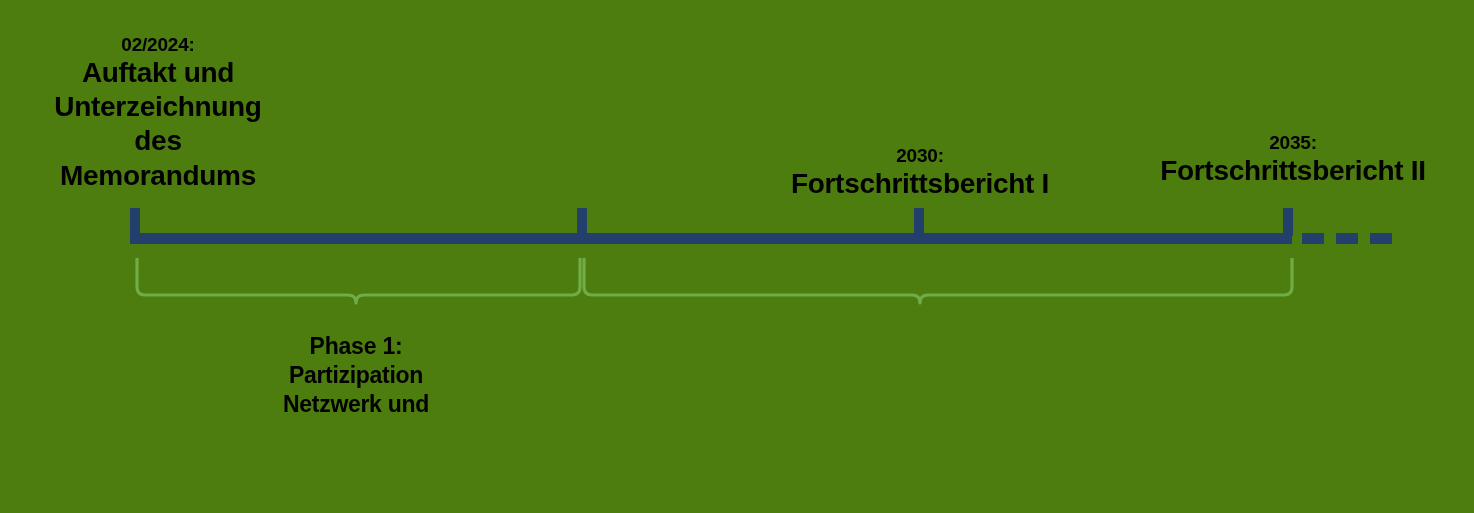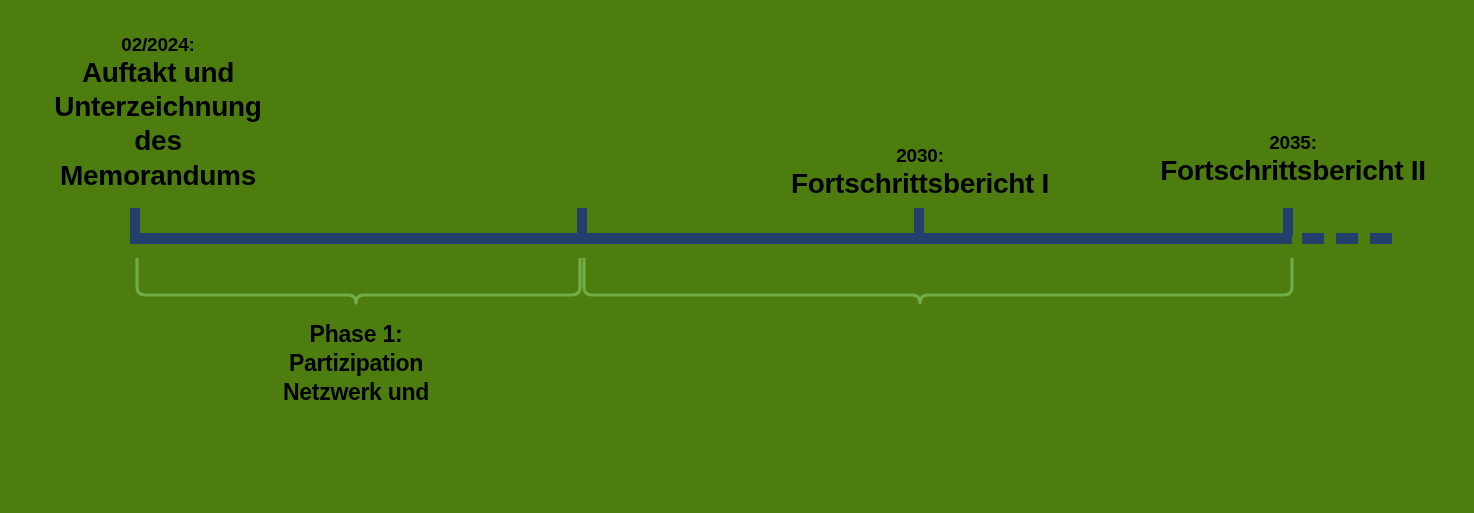--- a/index.html
+++ b/index.html
@@ -115,20 +115,20 @@
   <div class="milestone-label" style="left:780px; top:144px; width:280px;">
     <span class="lbl-line milestone-date">2030:</span>
     <span class="lbl-line milestone-text">Fortschrittsbericht I</span>
   </div>
 
   <div class="milestone-label" style="left:1148px; top:131px; width:290px;">
     <span class="lbl-line milestone-date">2035:</span>
     <span class="lbl-line milestone-text">Fortschrittsbericht II</span>
   </div>
 
-  <div class="phase-label" style="left:226px; top:320px; width:260px;">
+  <div class="phase-label" style="left:226px; top:332px; width:260px;">
     <span class="lbl-line phase-title">Phase 1:</span>
     <span class="lbl-line phase-desc">Partizipation</span>
     <span class="lbl-line phase-desc">Netzwerk und</span>
   </div>
 
 
 </div>
 
 </body></html>

